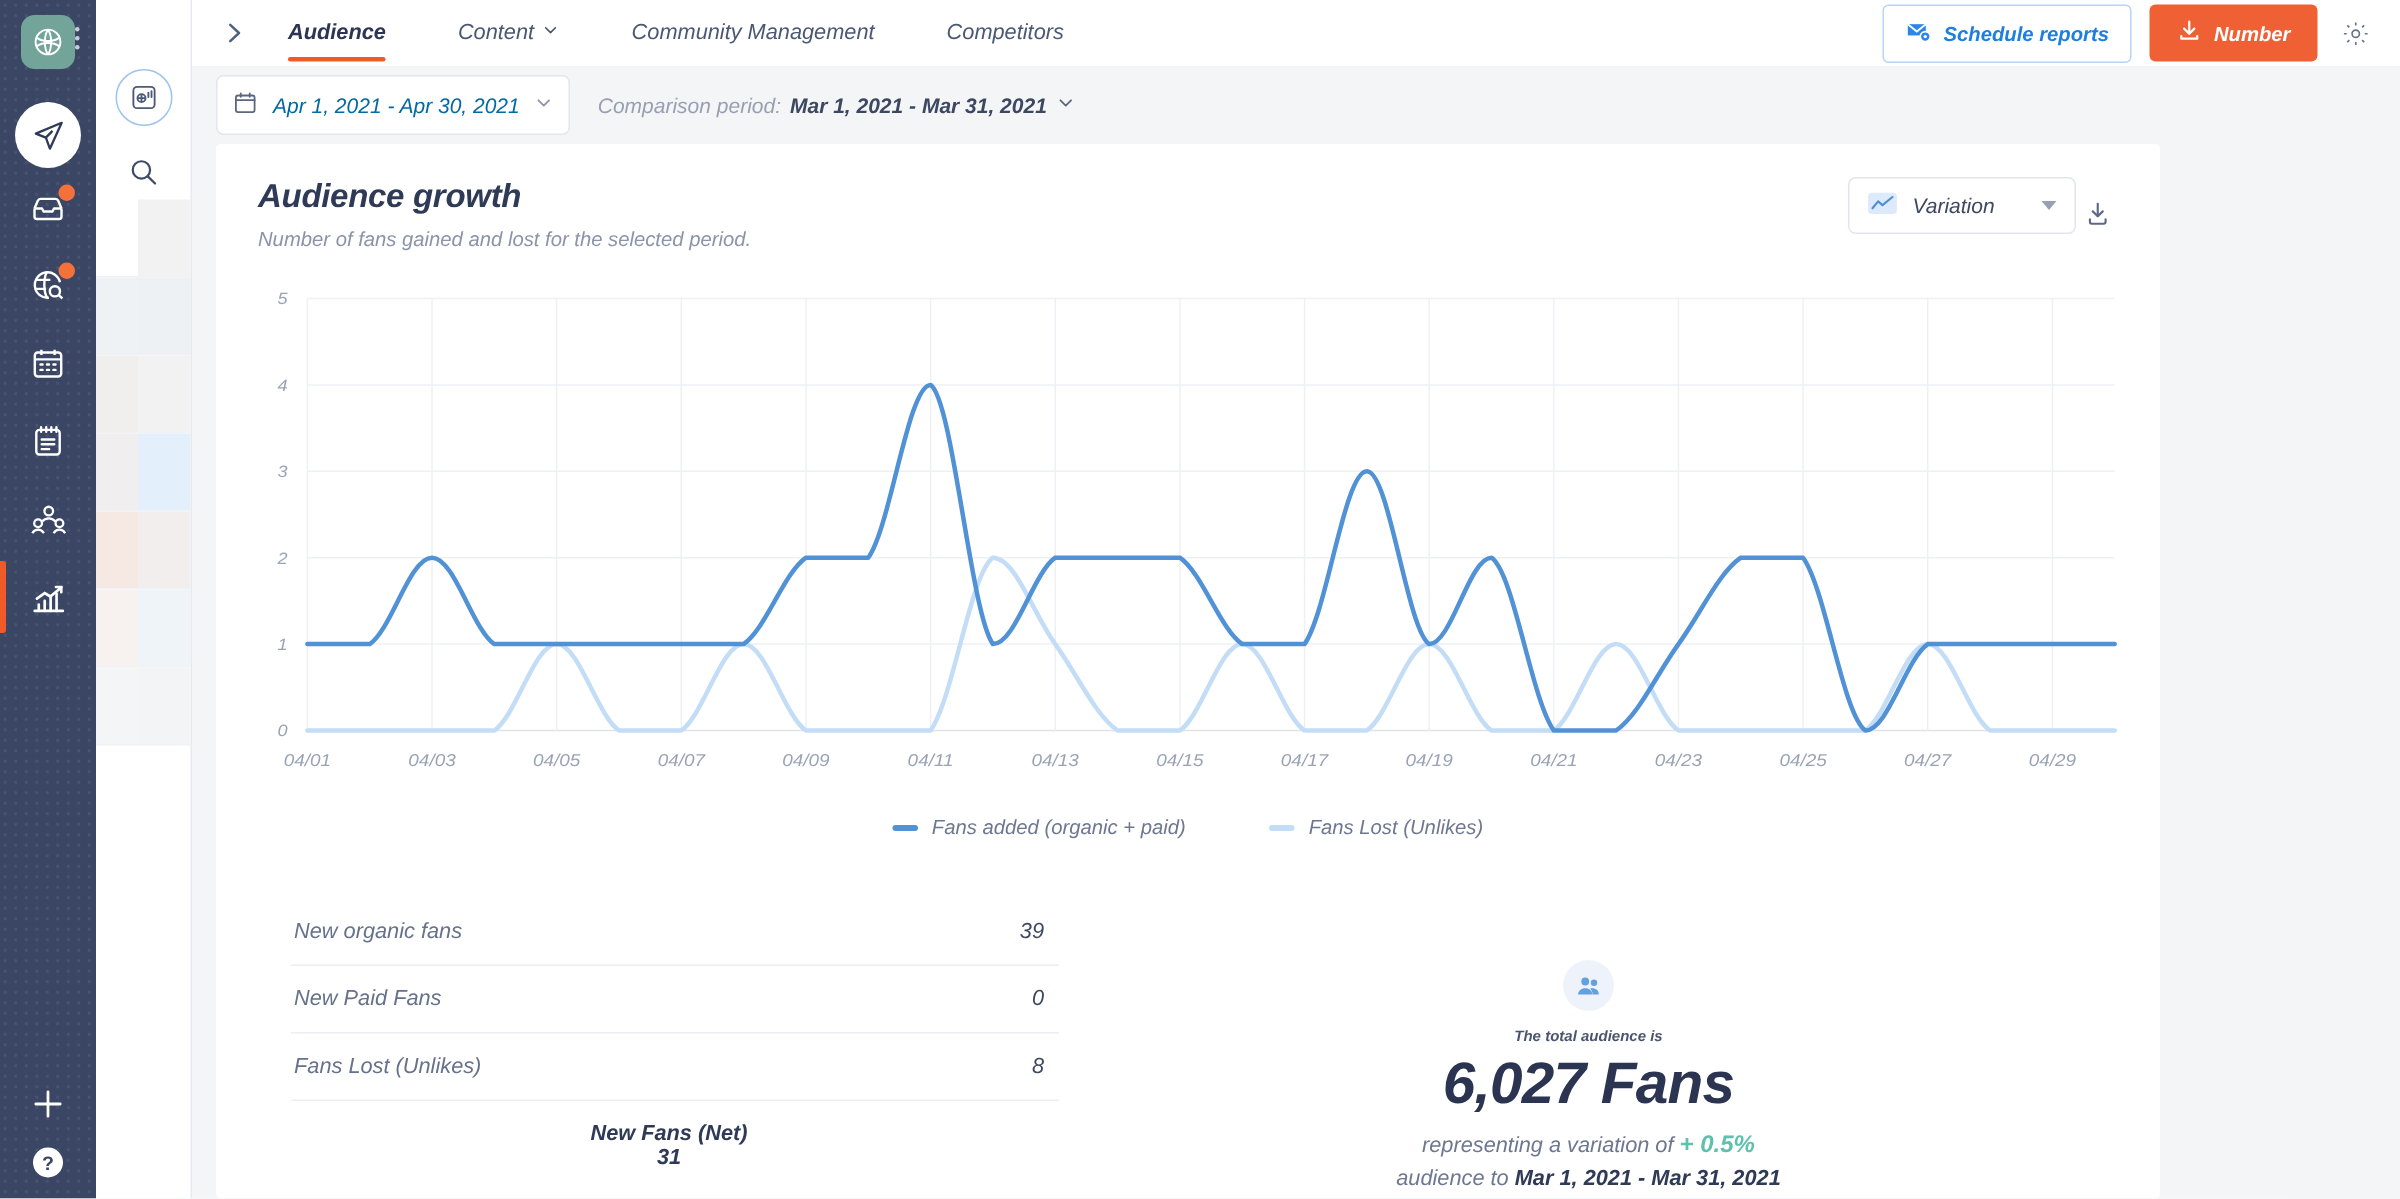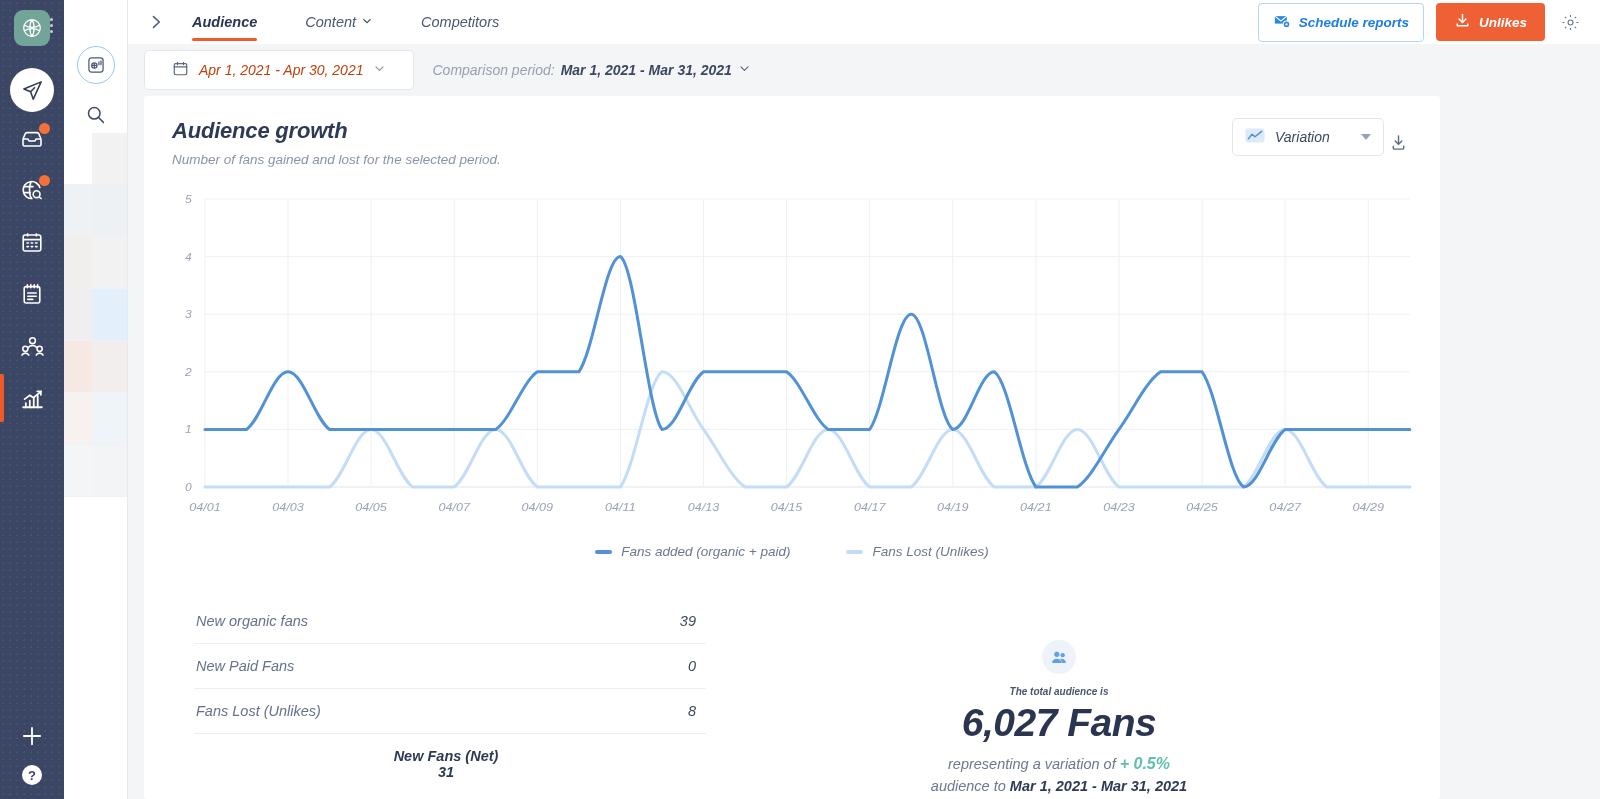--- a/index.html
+++ b/index.html
@@ -101,22 +101,22 @@
     padding: 9px 18px; cursor:pointer;
   }
   .gear-btn { padding:4px; display:flex; align-items:center; color:#5d6a85; cursor:pointer; }
 
   .subbar {
     height: 52px; flex:0 0 52px; display:flex; align-items:center;
     padding-left: 16px; gap: 18px; background:#f4f5f7;
   }
   .daterange {
     display:flex; align-items:center; gap:10px; background:#fff;
-    border:1px solid #e3e6ee; border-radius:5px; padding: 9px 27px;
-    font-size:14px; color:#c2410c; cursor:pointer; min-width: 222px;
+    border:1px solid #e3e6ee; border-radius:5px; padding: 9px 10px;
+    font-size:14px; color:#0369a1; cursor:pointer; min-width: 222px;
   }
   .daterange .chev { margin-left:auto; color:#8b94a8; }
   .comparison { font-size:14px; color:#97a0b3; display:flex; align-items:center; gap:6px; cursor:pointer; }
   .comparison b { color:#3c4761; font-weight:bold; }
 
   .content-scroll { flex:1 1 auto; overflow:hidden; padding: 0 0 0 0; }
   .card {
     background:#fff; margin: 0 160px 0 16px; border-radius:3px;
     min-height: 703px; padding: 22px 28px 0 28px; position:relative;
   }
@@ -320,20 +320,23 @@
         <div class="tab active">
           <span>Audience</span>
         </div>
         <div class="tab">
           <span>Content</span>
           <span>
             <svg width="12" height="12" viewBox="0 0 24 24" fill="none" stroke="#4a5873" stroke-width="2.2" stroke-linecap="round" stroke-linejoin="round">
                 <path d="M5.5 9 12 15.5 18.5 9"></path>
               </svg>
           </span>
+        </div>
+        <div class="tab">
+          <span>Community Management</span>
         </div>
         <div class="tab">
           <span>Competitors</span>
         </div>
       </div>
 
       <div class="topbar-right">
         <div class="btn-schedule">
           <span>
             <svg width="18" height="18" viewBox="0 0 24 24" fill="none">
@@ -346,21 +349,21 @@
           <span>Schedule reports</span>
         </div>
         <div class="btn-export">
           <span>
             <svg width="17" height="17" viewBox="0 0 24 24" fill="none" stroke="#ffffff" stroke-width="2.1" stroke-linecap="round" stroke-linejoin="round">
               <path d="M12 3.5v11"></path>
                 <path d="M7.2 10 12 14.8 16.8 10"></path>
                 <path d="M4.5 17v2.5h15V17"></path>
             </svg>
           </span>
-          <span>Unlikes</span>
+          <span>Number</span>
         </div>
         <div class="gear-btn">
           <svg width="19" height="19" viewBox="0 0 24 24" fill="none" stroke="#67728b" stroke-width="1.4">
             <circle cx="12" cy="12" r="3.1"></circle>
             <path d="M12 2.6v2.4M12 19v2.4M4.4 12H2M22 12h-2.4M6.6 6.6 4.9 4.9M19.1 19.1l-1.7-1.7M6.6 17.4l-1.7 1.7M19.1 4.9l-1.7 1.7"></path>
           </svg>
         </div>
       </div>
     </div>
 

